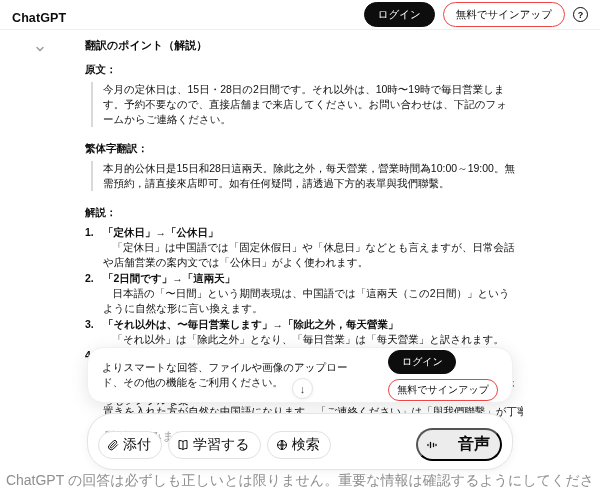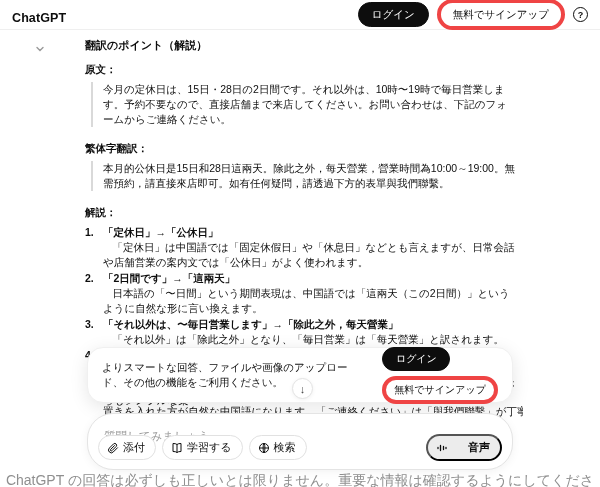--- a/index.html
+++ b/index.html
@@ -16,21 +16,21 @@
     display:flex; align-items:center; justify-content:space-between;
     padding:0 12px; background:#fff; border-bottom:1px solid #efefef; z-index:20;
   }
   .topbar-left { display:flex; align-items:center; gap:19px;flex-direction:column; }
   .logo-icon { width:16px; height:16px; display:inline-flex; }
   .app-title { font-size:12.5px; font-weight:600; letter-spacing:.1px; }
   .chev { width:10px; height:10px; display:inline-flex; margin-left:1px; }
   .topbar-right { display:flex; align-items:center; gap:8px; }
   .pill { border-radius:999px; font-size:10.5px; line-height:1; white-space:nowrap; cursor:pointer; }
   .pill-dark { background:#0d0d0d; color:#fff; padding:6px 13px; border:1px solid #0d0d0d; }
-  .pill-light { background:#fff; color:#0d0d0d; padding:6px 12px; border:4px solid #ef4444; }
+  .pill-light { background:#fff; color:#0d0d0d; padding:6px 12px; border:1px solid #ef4444; }
   .help-circle {
     width:15px; height:15px; border:1.2px solid #0d0d0d; border-radius:50%;
     display:flex; align-items:center; justify-content:center;
     font-size:9px; font-weight:700; cursor:pointer;
   }
 
   
   .content {
     position:absolute; top:38px; left:85px; width:430px; z-index:1;
     font-size:10.5px; line-height:15px;
@@ -86,27 +86,27 @@
   }
   .composer-input::placeholder { color:#9a9a9a; }
   .composer-row {
     position:absolute; left:10px; right:10px; bottom:8px;
     display:flex; align-items:center; justify-content:space-between;
   }
   .tool-group { display:flex; align-items:center; gap:6px; }
   .tool-pill {
     display:flex; align-items:center; gap:4px;
     border:1px solid #e1e1e1; background:#fff; border-radius:999px;
-    padding:4px 10px 4px 8px; font-size:11px; color:#0d0d0d; cursor:pointer;
+    padding:4px 10px 4px 8px; font-size:14px; color:#0d0d0d; cursor:pointer;
   }
   .tool-pill .ticon { display:inline-flex; width:12px; height:12px; }
   .voice-pill {
     display:flex; align-items:center; gap:20px;
     background:#ececec; border-radius:999px; padding:4px 10px 4px 8px;
-    font-size:11px; font-weight:700; color:#0d0d0d; cursor:pointer;
+    font-size:16px; font-weight:700; color:#0d0d0d; cursor:pointer;
   }
   .voice-pill .ticon { display:inline-flex; width:12px; height:12px; }
 
   
   .footer {
     position:absolute; left:0; right:0; top:472px; z-index:9;
     text-align:center; font-size:14px; color:#8f8f8f;
   }
 </style>
 </head>

